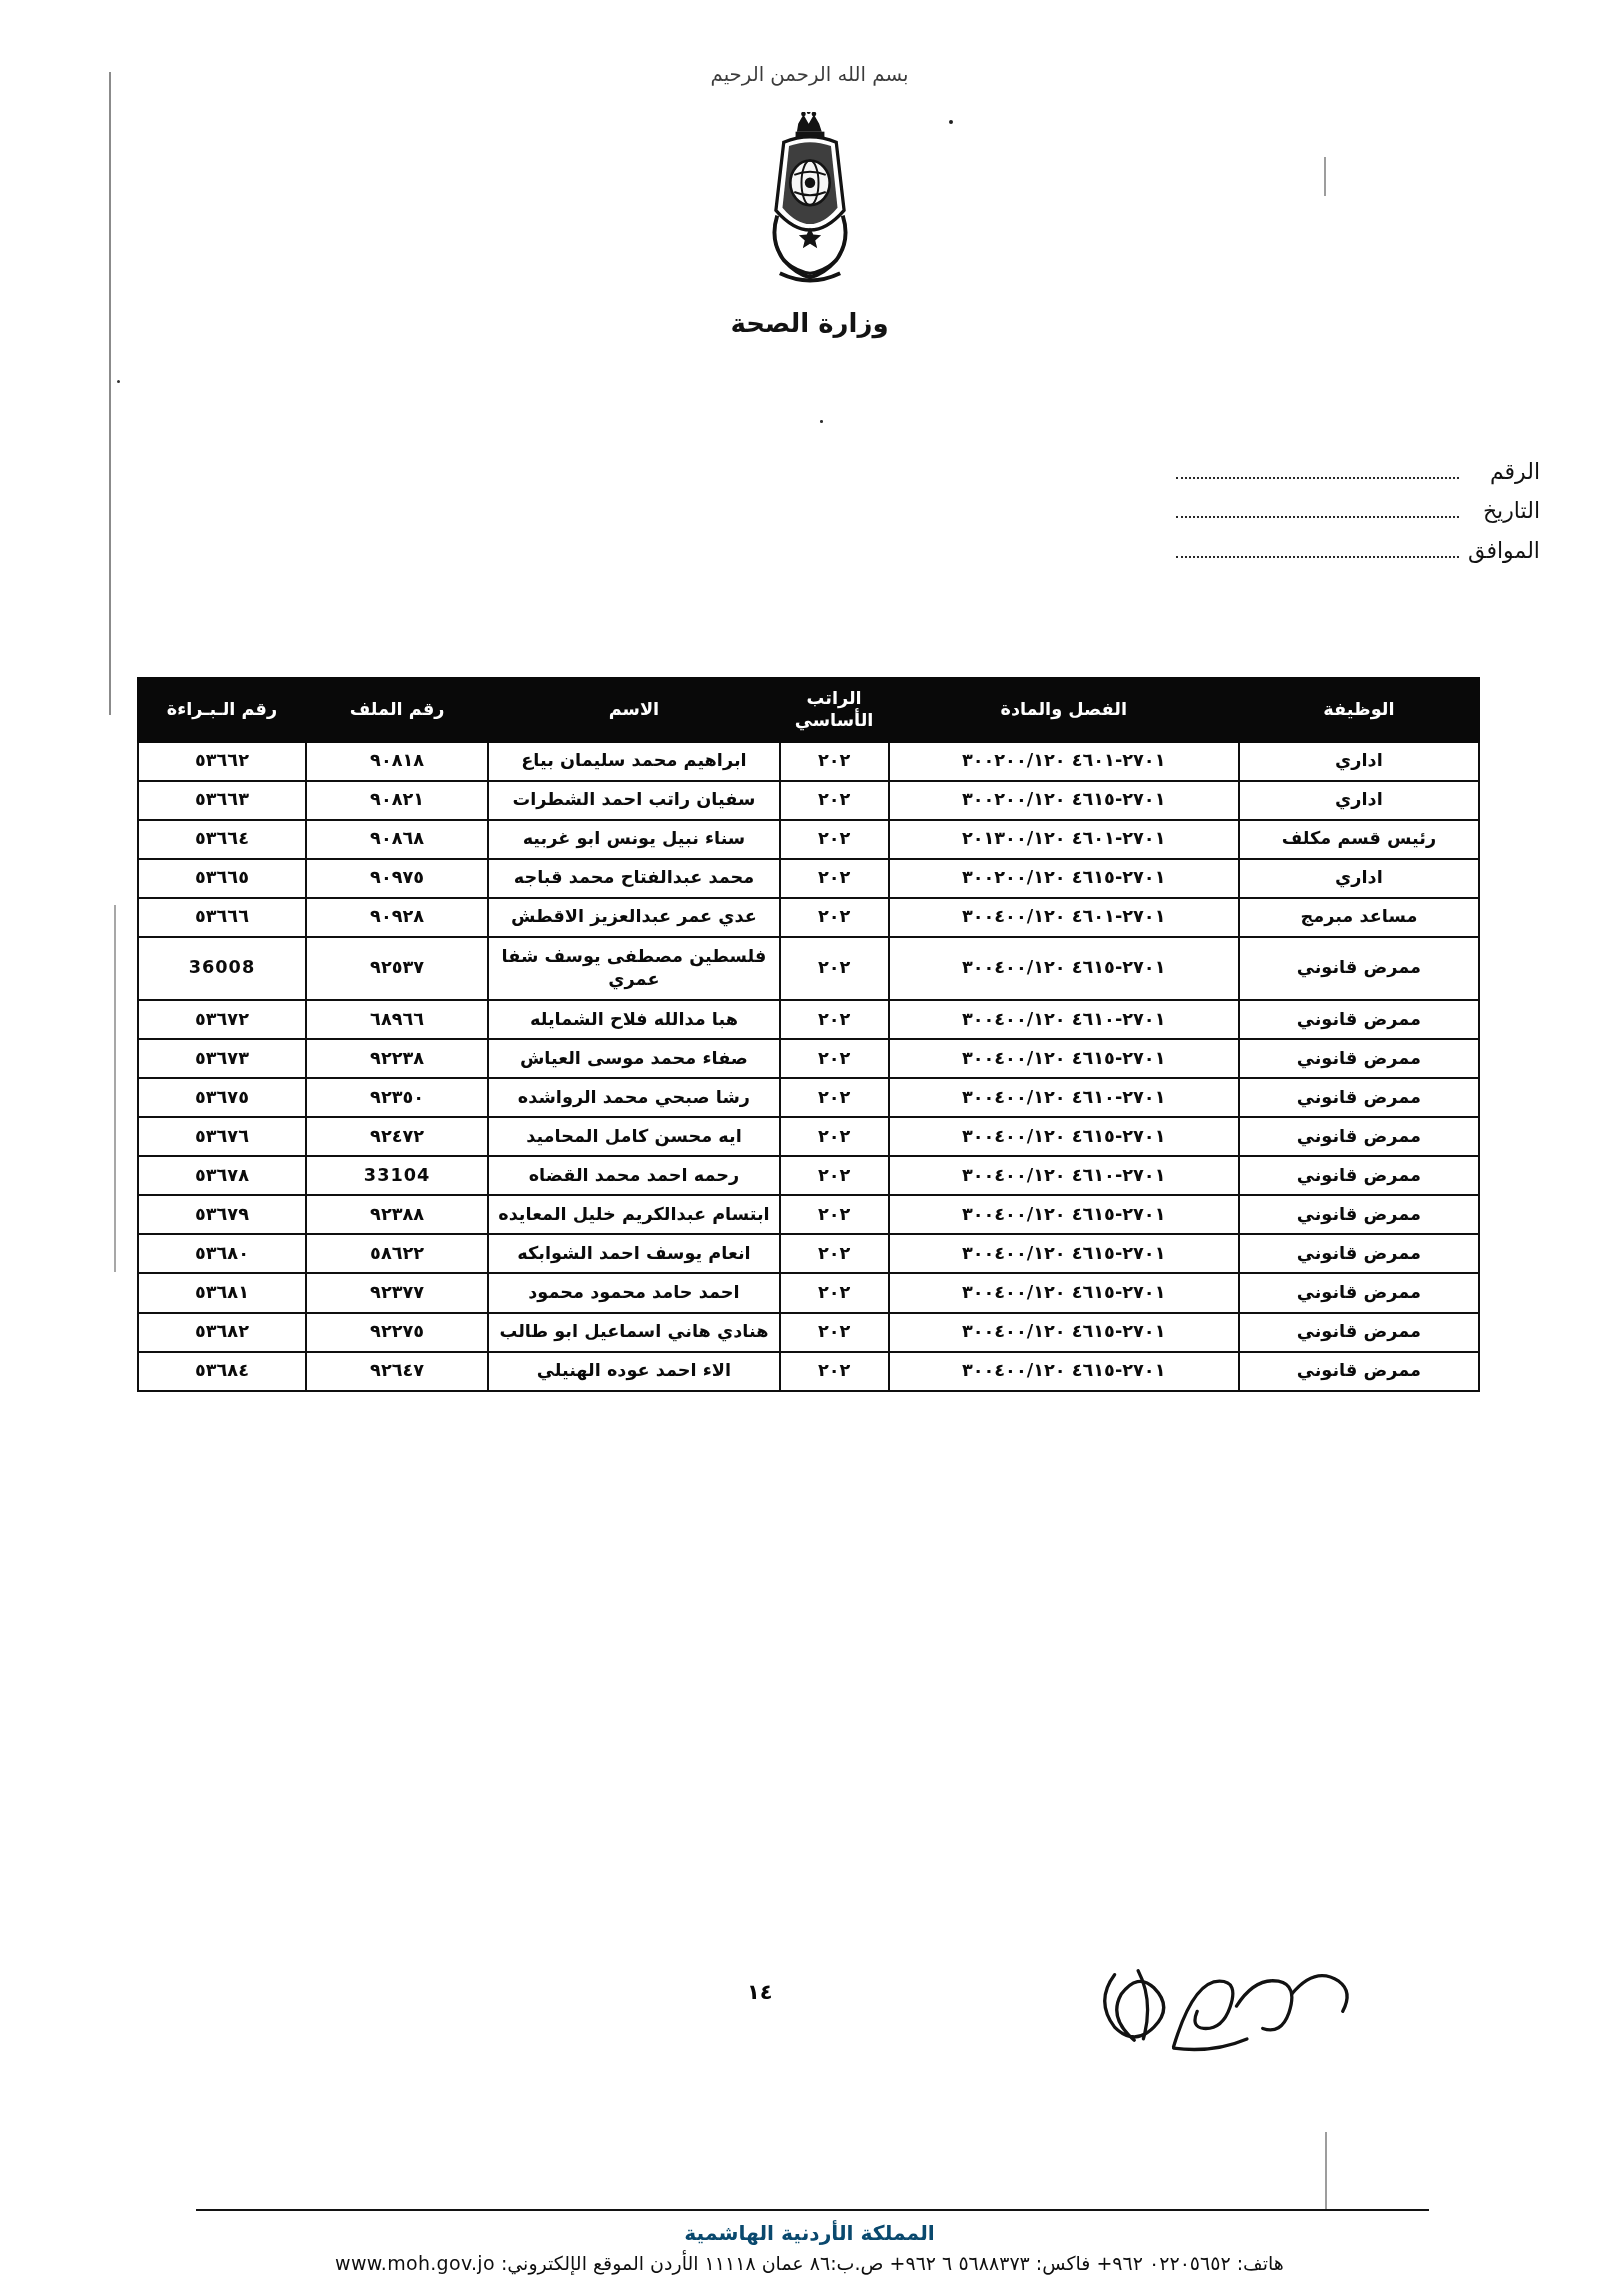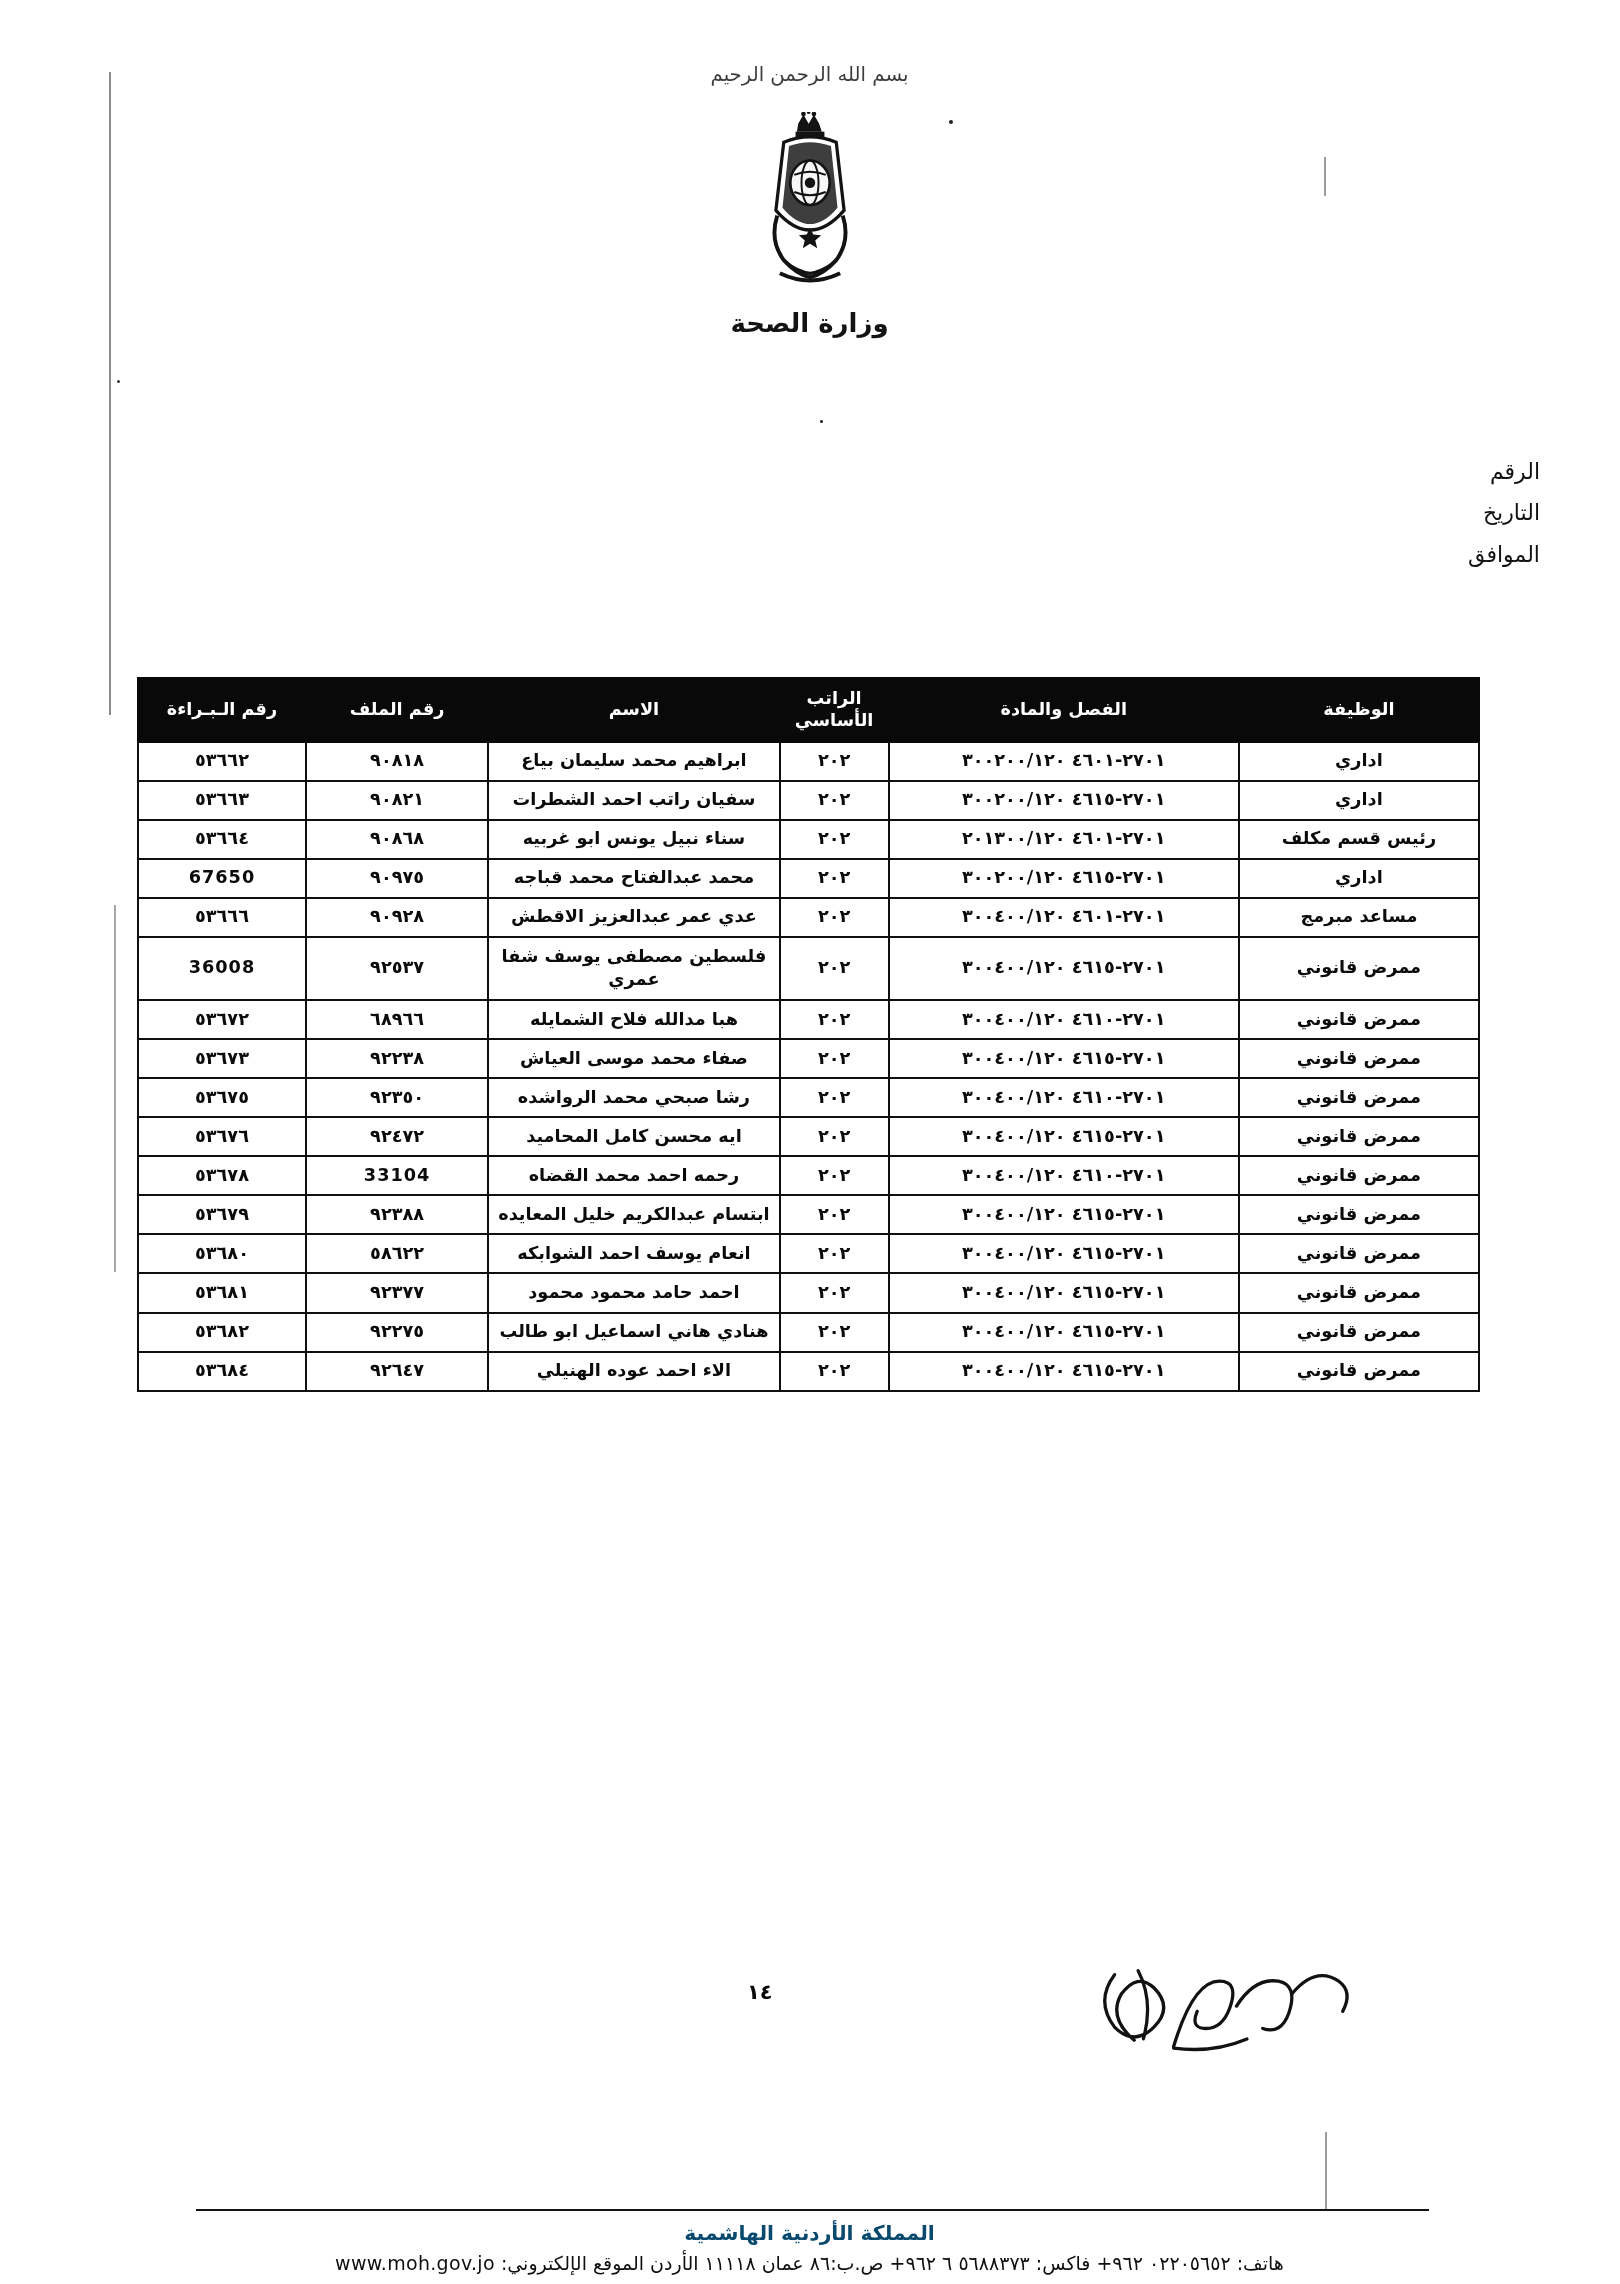--- a/index.html
+++ b/index.html
@@ -84,22 +84,22 @@
 
   
   .meta {
     position: absolute;
     top: 459px;
     left: 1174px;
     width: 367px;
   }
   .meta-row {
     display: flex;
-    flex-direction: column;
-    align-items: flex-start;
+    flex-direction: row;
+    align-items: center;
     justify-content: flex-start;
     margin-bottom: 14.4px;
     font-size: 22px;
     color: #141414;
   }
   .meta-label {
     min-width: 72px;
     text-align: right;
     font-weight: 500;
     white-space: nowrap;
@@ -314,21 +314,21 @@
           <td class="name">سناء نبيل يونس ابو غربيه</td>
           <td class="num">٩٠٨٦٨</td>
           <td class="num">٥٣٦٦٤</td>
         </tr>
         <tr>
           <td>اداري</td>
           <td class="art">٢٧٠١-٤٦١٥  ٣٠٠٢٠٠/١٢٠</td>
           <td class="num">٢٠٢</td>
           <td class="name">محمد عبدالفتاح محمد قباجه</td>
           <td class="num">٩٠٩٧٥</td>
-          <td class="num">67650</td>
+          <td class="num">٥٣٦٦٥</td>
         </tr>
         <tr>
           <td>مساعد مبرمج</td>
           <td class="art">٢٧٠١-٤٦٠١  ٣٠٠٤٠٠/١٢٠</td>
           <td class="num">٢٠٢</td>
           <td class="name">عدي عمر عبدالعزيز الاقطش</td>
           <td class="num">٩٠٩٢٨</td>
           <td class="num">٥٣٦٦٦</td>
         </tr>
         <tr>

